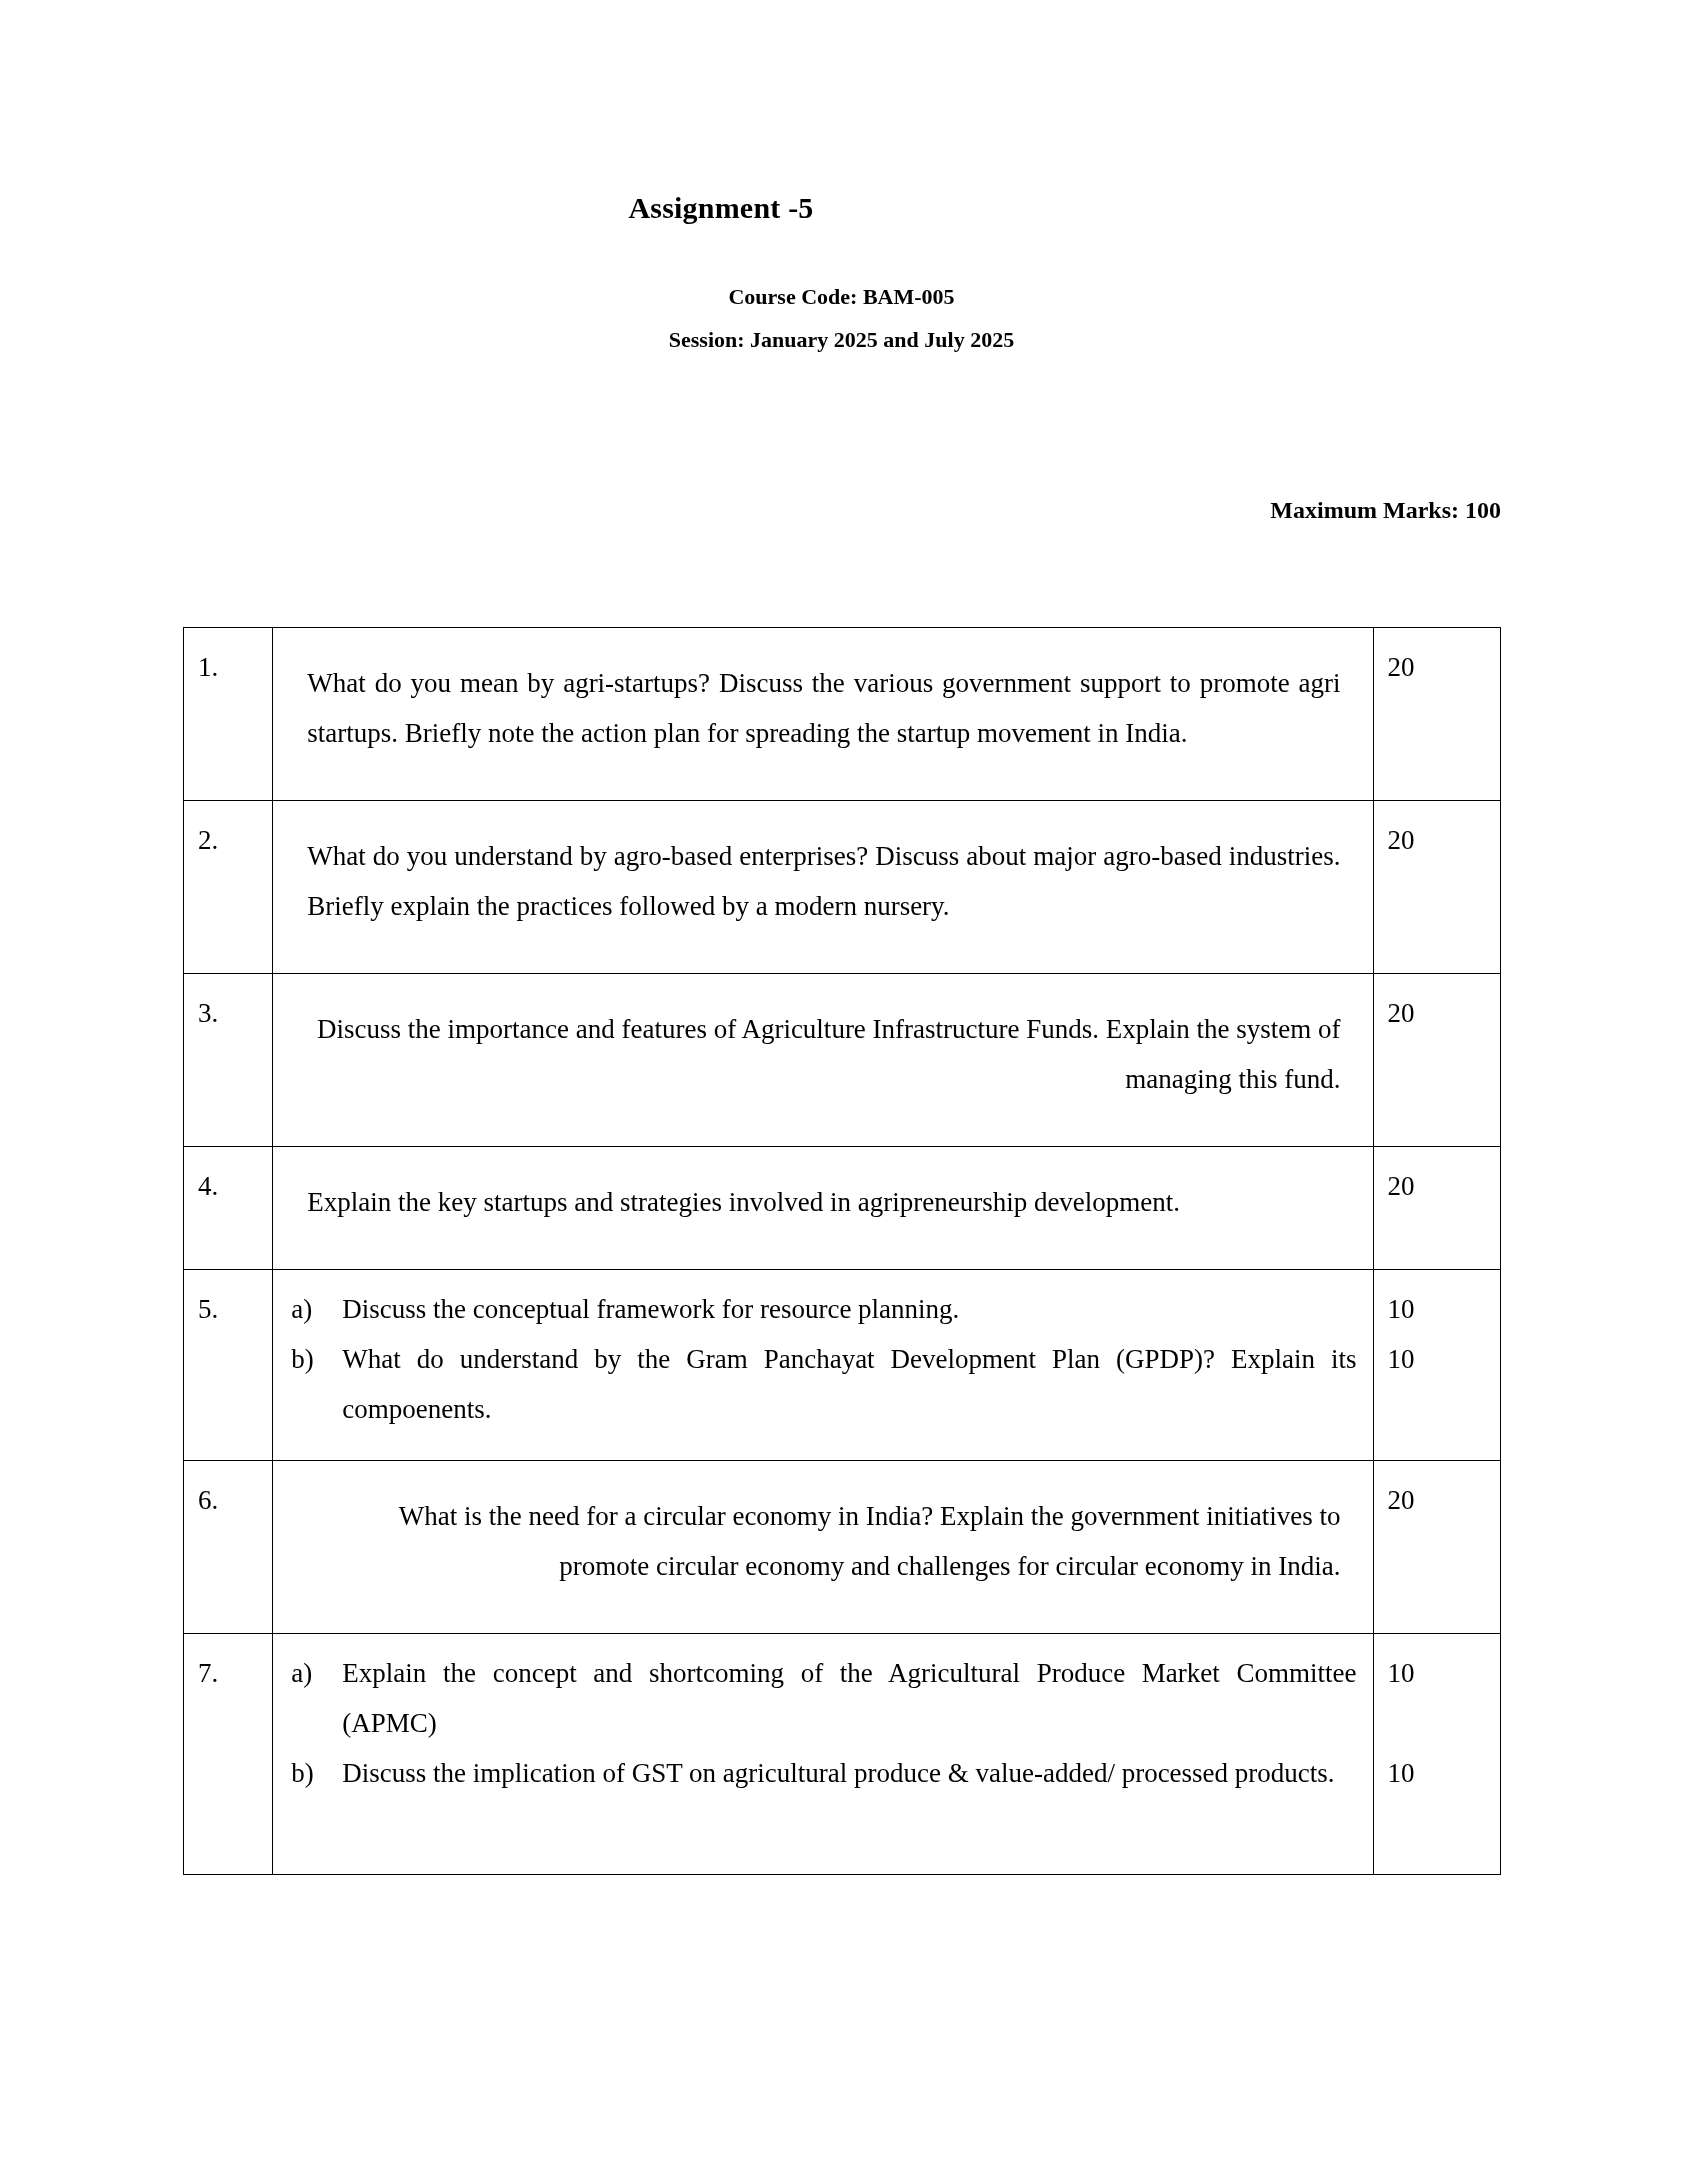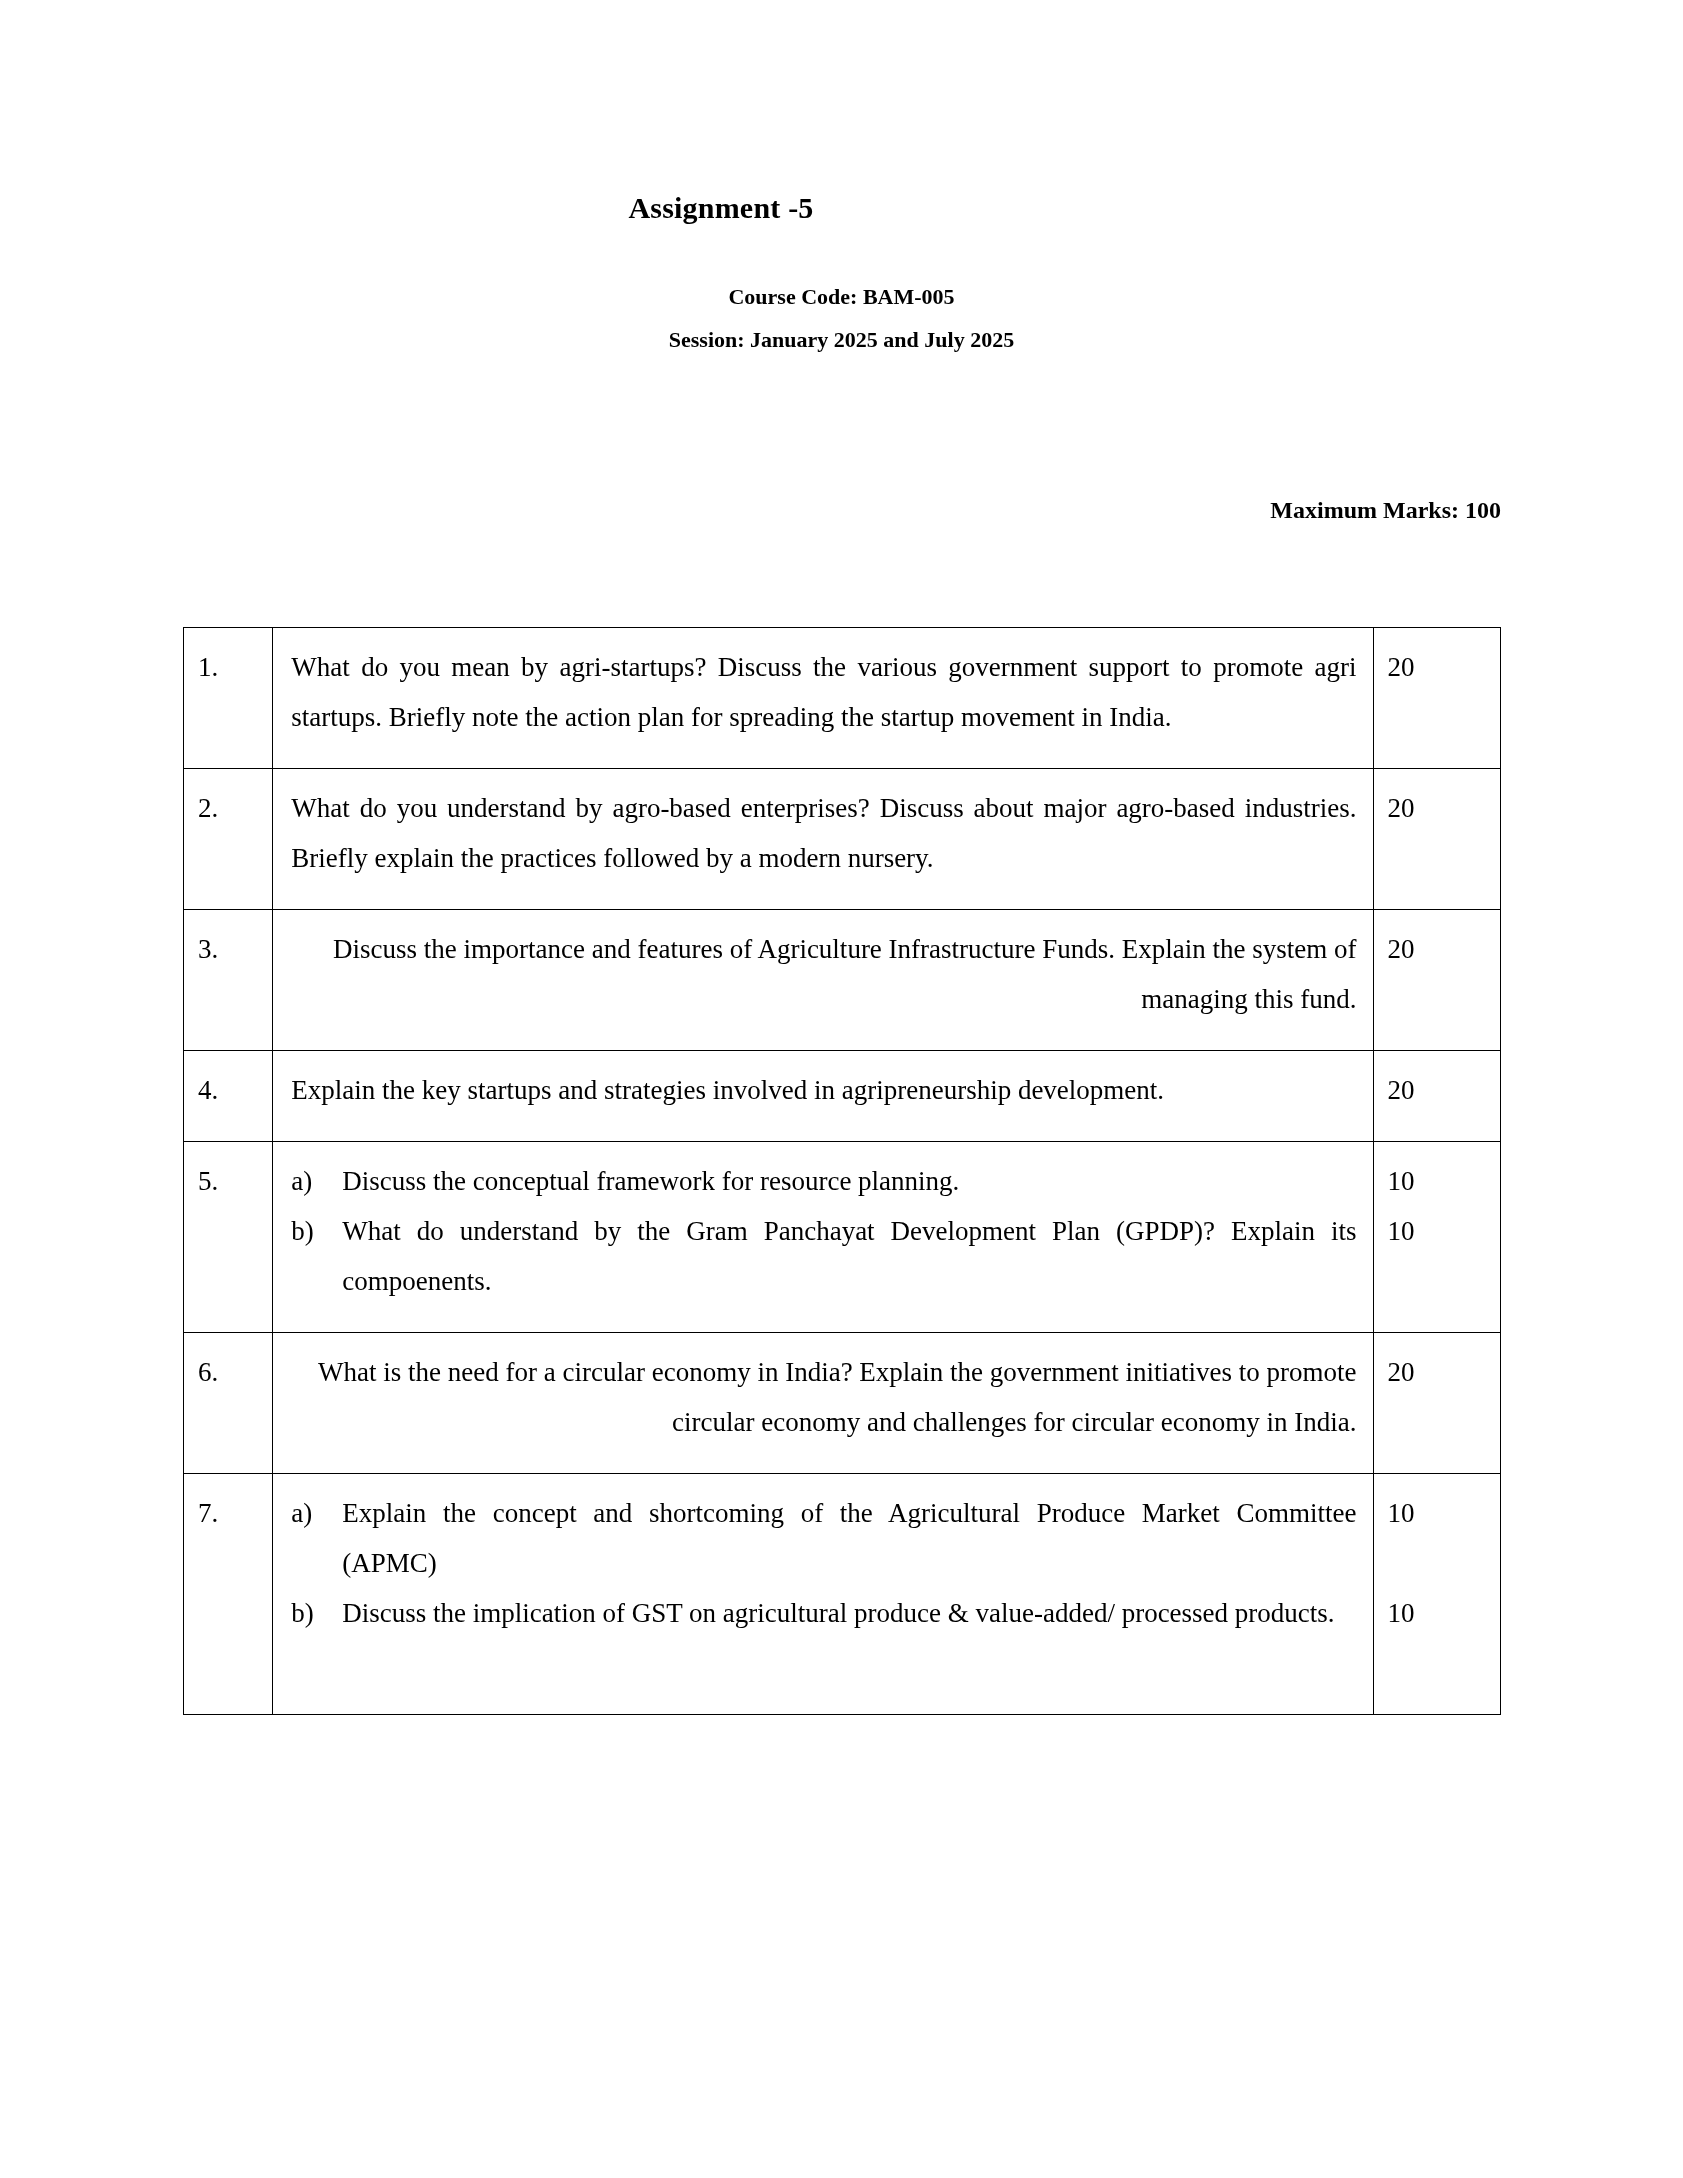--- a/index.html
+++ b/index.html
@@ -86,21 +86,21 @@
   }
   .cell-text {
     padding: 14px 16px 26px 18px;
     line-height: 50px;
   }
   .cell-mark {
     padding: 14px 0 26px 14px;
     line-height: 50px;
   }
 
-  .para { margin: 0; }
+  .para { margin: 16px; }
   .para.justify { text-align: justify; text-justify: inter-word; }
   .para.left    { text-align: right; }
 
   
   .subitem {
     position: relative;
     padding-left: 51px;
     margin: 0;
   }
   .subitem .marker {

